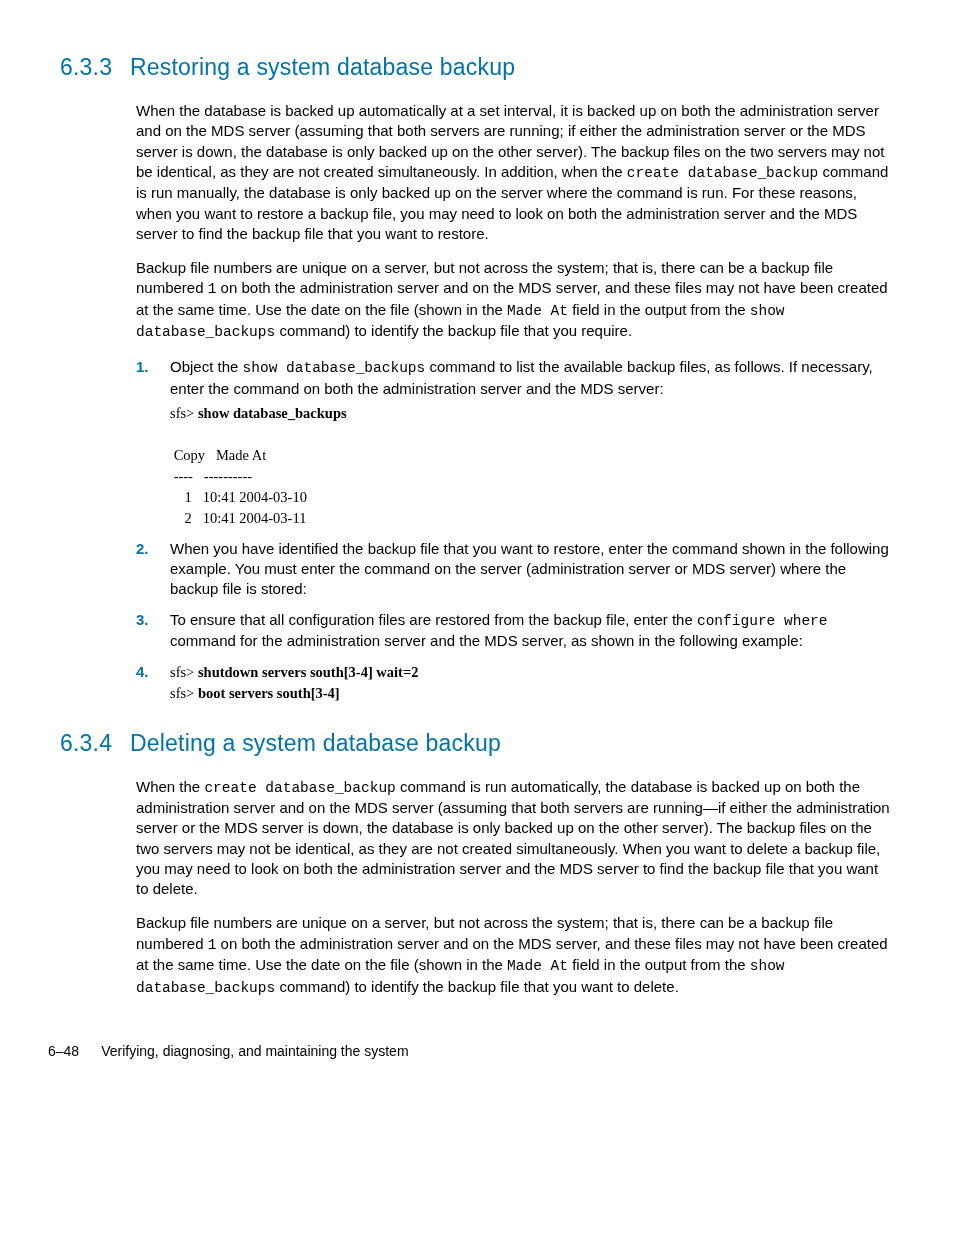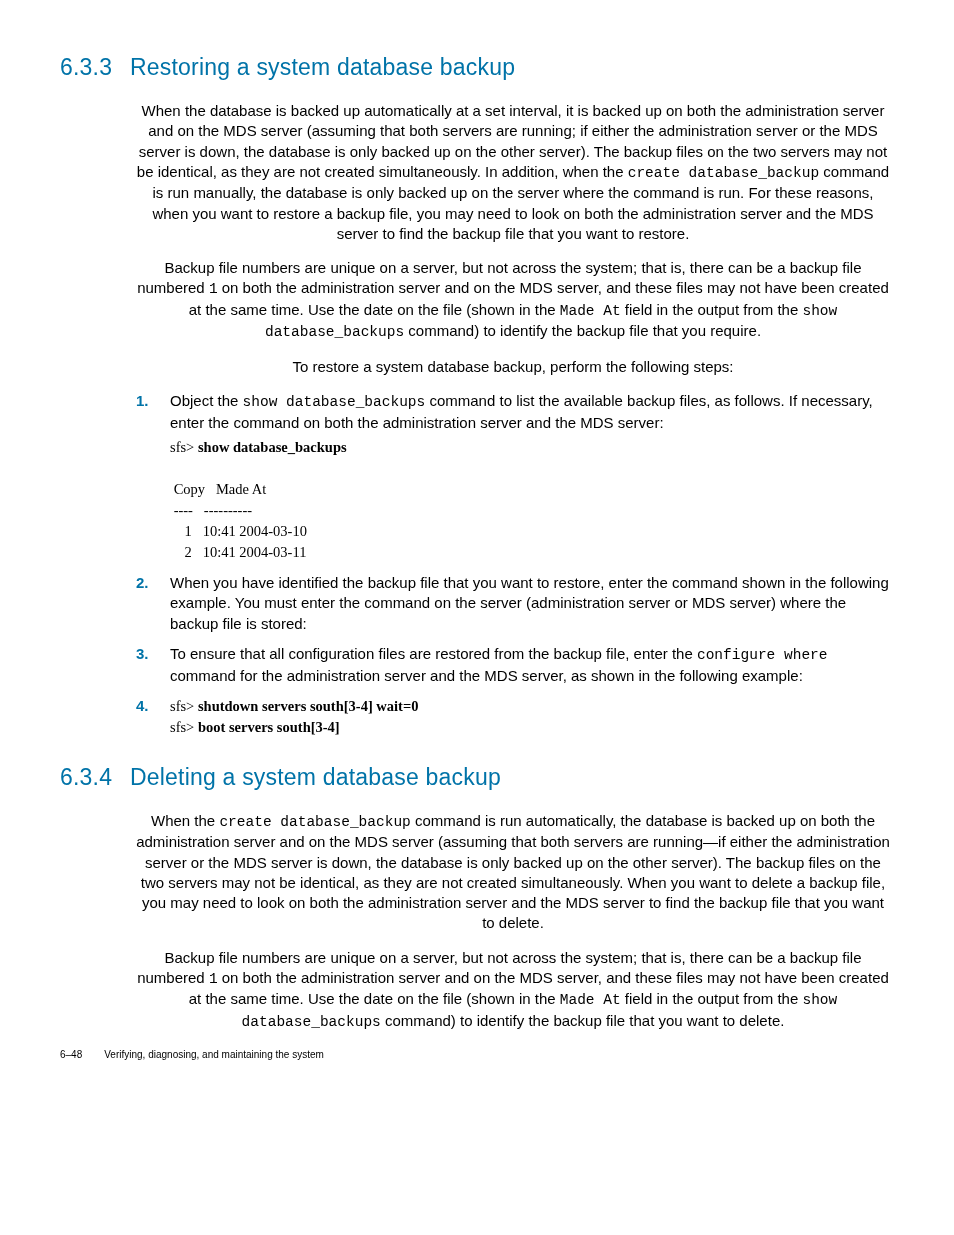--- a/index.html
+++ b/index.html
@@ -27,21 +27,21 @@
     letter-spacing: 0.2px;
   }
   h2.section .num {
     display: inline-block;
     width: 70px;
   }
   .body {
     margin-left: 76px;
     margin-right: 4px;
   }
-  p { margin: 0 0 14px 0; text-align: center; }
+  p { margin: 0 0 14px 0; }
   .mono { font-family: "Courier New", Courier, monospace; font-size: 14.5px; }
   ol.steps {
     list-style: none;
     padding: 0;
     margin: 0 0 10px 0;
   }
   ol.steps > li {
     position: relative;
     padding-left: 34px;
     margin-bottom: 10px;
@@ -57,23 +57,23 @@
   .codeblock {
     font-family: Liberation Serif, serif;
     font-size: 14.5px;
     white-space: pre;
     margin: 4px 0 6px 0;
     line-height: 1.45;
   }
   .codeblock .bold { font-weight: bold; }
   .footer {
     position: absolute;
-    left: 60px;
+    left: 48px;
     bottom: 32px;
-    font-size: 10px;
+    font-size: 14px;
   }
   .footer .pg { margin-right: 22px; }
 </style>
 </head>
 <body>
 
 <div class="page">
 
   <h2 class="section">
     <span class="num">6.3.3</span><span>Restoring a system database backup</span>
@@ -81,21 +81,20 @@
 
   <div class="body">
     <p>
       <span>When the database is backed up automatically at a set interval, it is backed up on both the administration server and on the MDS server (assuming that both servers are running; if either the administration server or the MDS server is down, the database is only backed up on the other server). The backup files on the two servers may not be identical, as they are not created simultaneously. In addition, when the </span><span class="mono">create database_backup</span><span> command is run manually, the database is only backed up on the server where the command is run. For these reasons, when you want to restore a backup file, you may need to look on both the administration server and the MDS server to find the backup file that you want to restore.</span>
     </p>
 
     <p>
       <span>Backup file numbers are unique on a server, but not across the system; that is, there can be a backup file numbered </span><span class="mono">1</span><span> on both the administration server and on the MDS server, and these files may not have been created at the same time. Use the date on the file (shown in the </span><span class="mono">Made At</span><span> field in the output from the </span><span class="mono">show database_backups</span><span> command) to identify the backup file that you require.</span>
     </p>
 
-    <p>To restore a system database backup, perform the following steps:</p>
 
     <ol class="steps">
 
       <li>
         <span class="marker">1.</span>
         <span>Object the </span><span class="mono">show database_backups</span><span> command to list the available backup files, as follows. If necessary, enter the command on both the administration server and the MDS server:</span>
         <div class="codeblock"><span>sfs&gt; </span><span class="bold">show database_backups</span>
 
 <span> Copy   Made At
  ----   ----------
@@ -108,21 +107,21 @@
         <span>When you have identified the backup file that you want to restore, enter the command shown in the following example. You must enter the command on the server (administration server or MDS server) where the backup file is stored:</span>
       </li>
 
       <li>
         <span class="marker">3.</span>
         <span>To ensure that all configuration files are restored from the backup file, enter the </span><span class="mono">configure where</span><span> command for the administration server and the MDS server, as shown in the following example:</span>
       </li>
 
       <li>
         <span class="marker">4.</span>
-        <div class="codeblock"><span>sfs&gt; </span><span class="bold">shutdown servers south[3-4] wait=0</span>
+        <div class="codeblock"><span>sfs&gt; </span><span class="bold">shutdown servers south[3-4] wait=2</span>
 <span>sfs&gt; </span><span class="bold">boot servers south[3-4]</span></div>
       </li>
     </ol>
   </div>
 
   <h2 class="section" style="margin-top:24px;">
     <span class="num">6.3.4</span><span>Deleting a system database backup</span>
   </h2>
 
   <div class="body">

